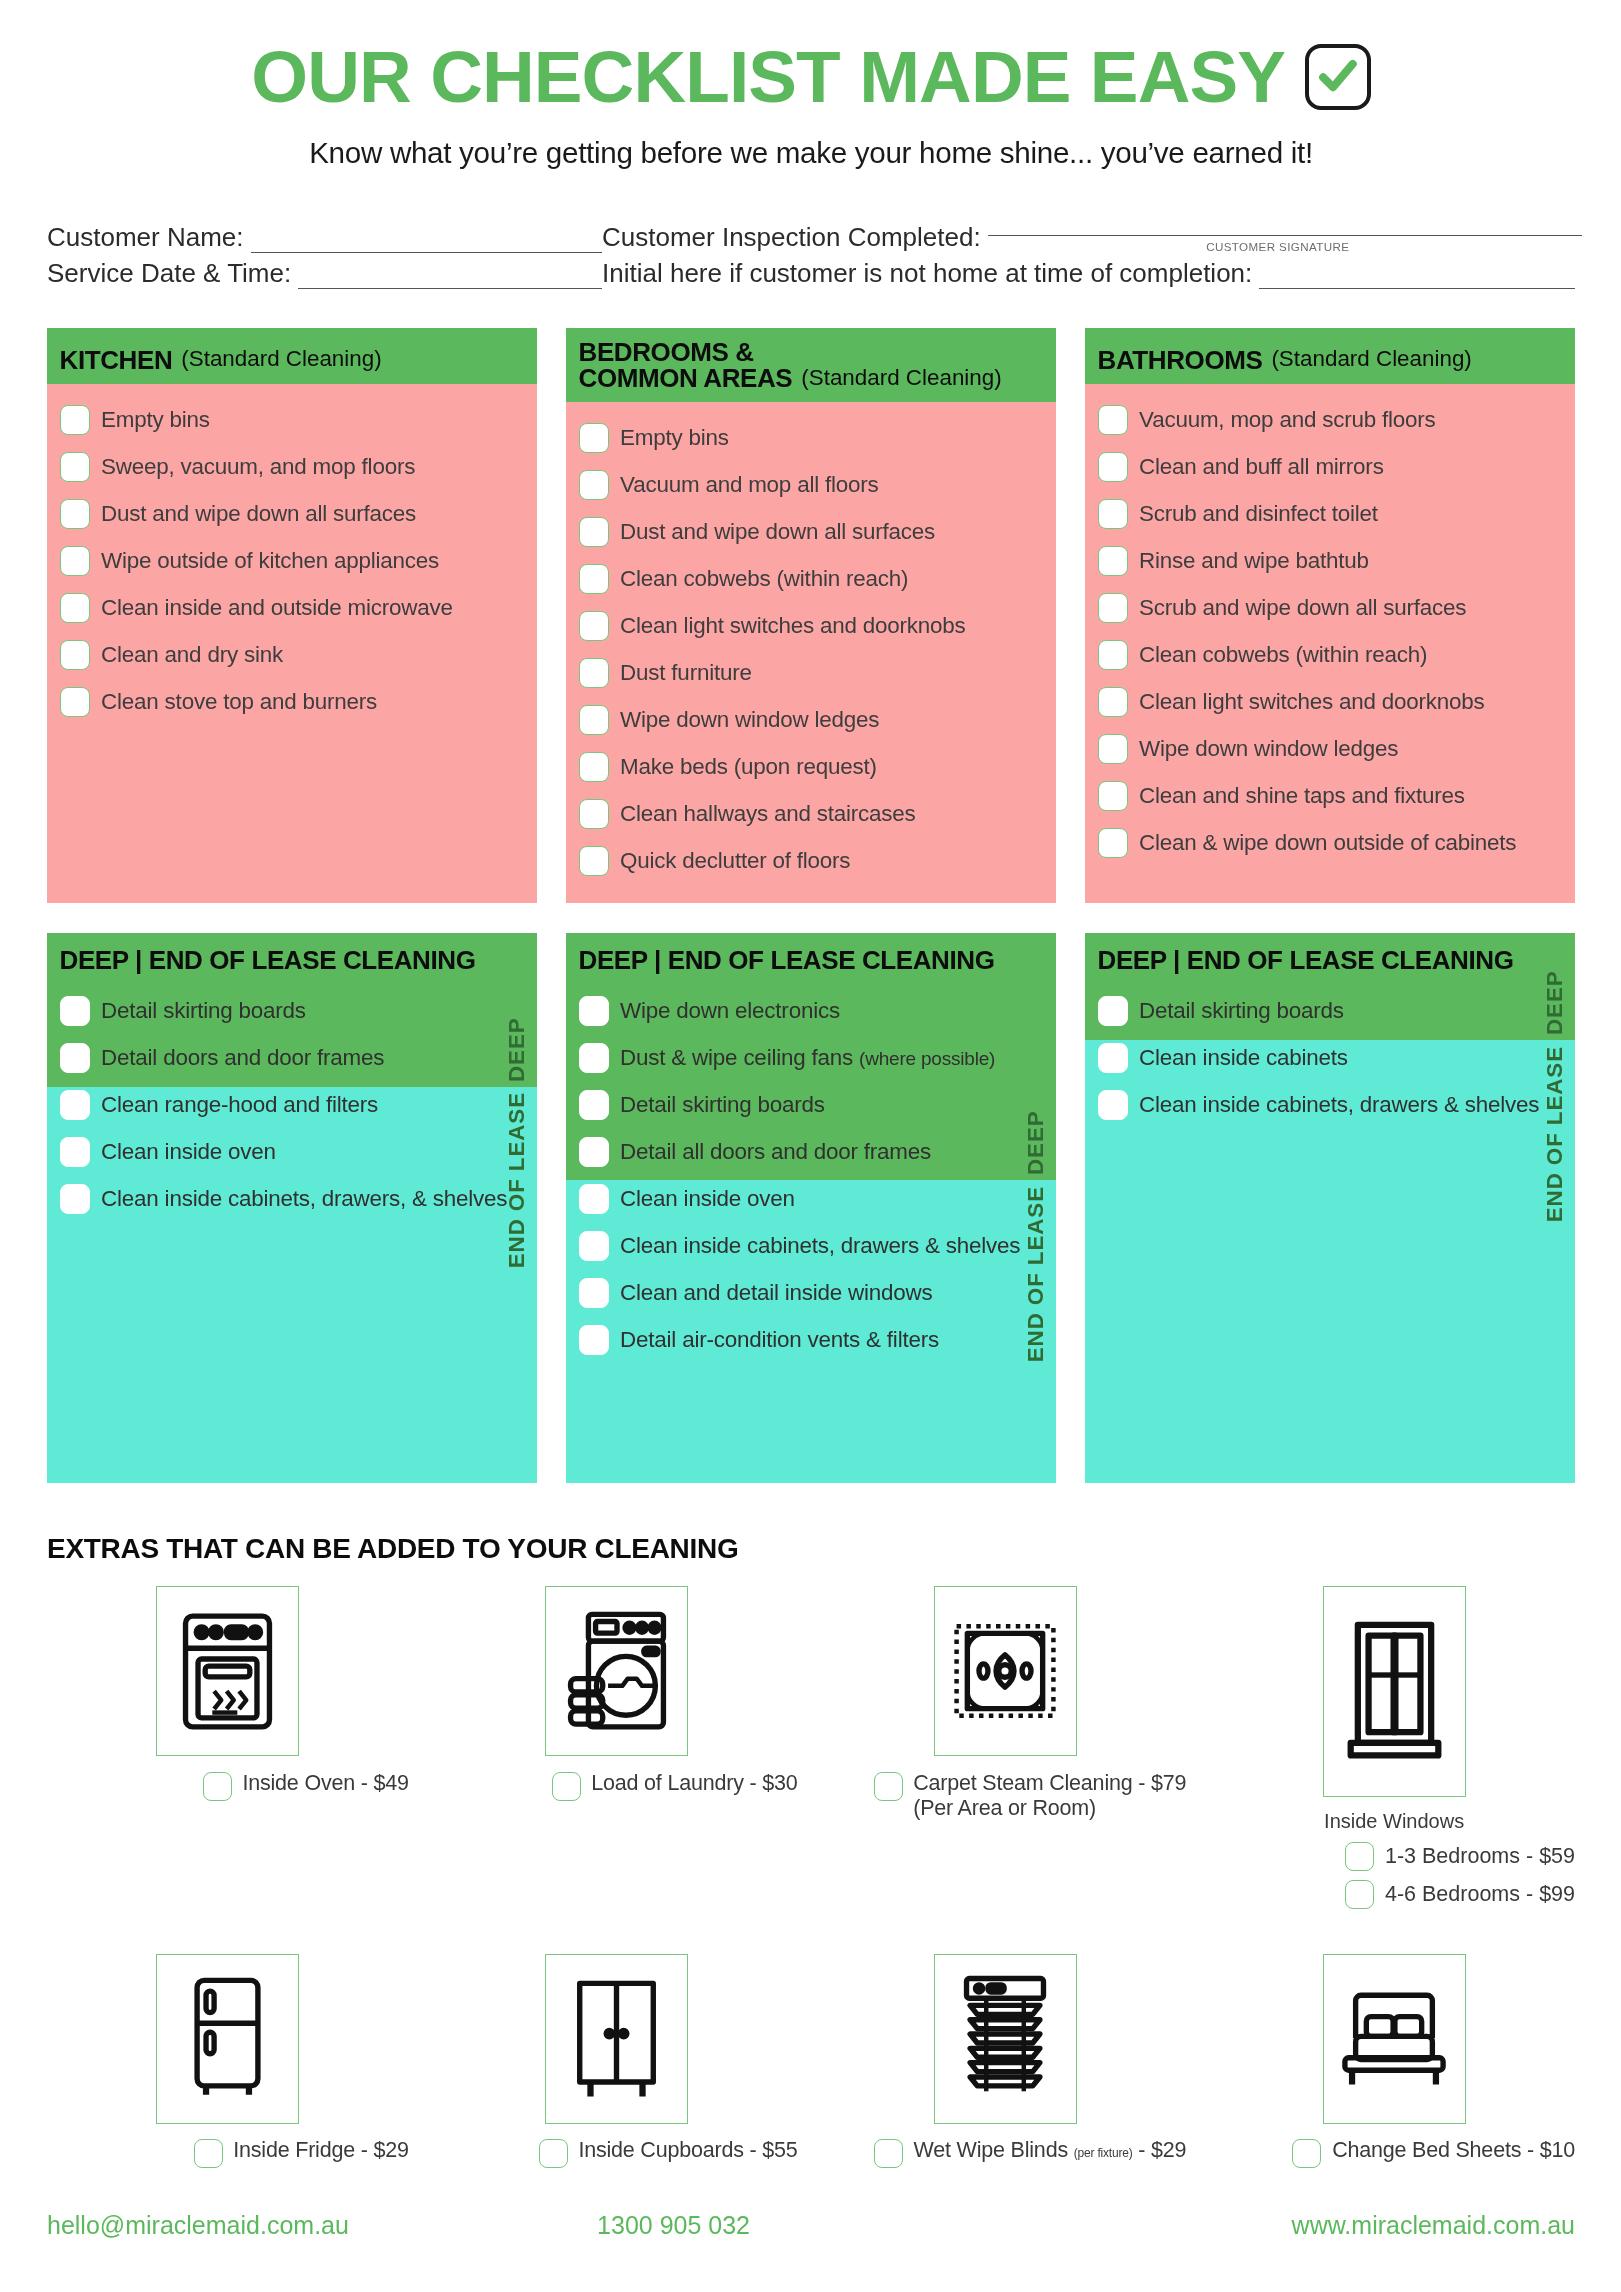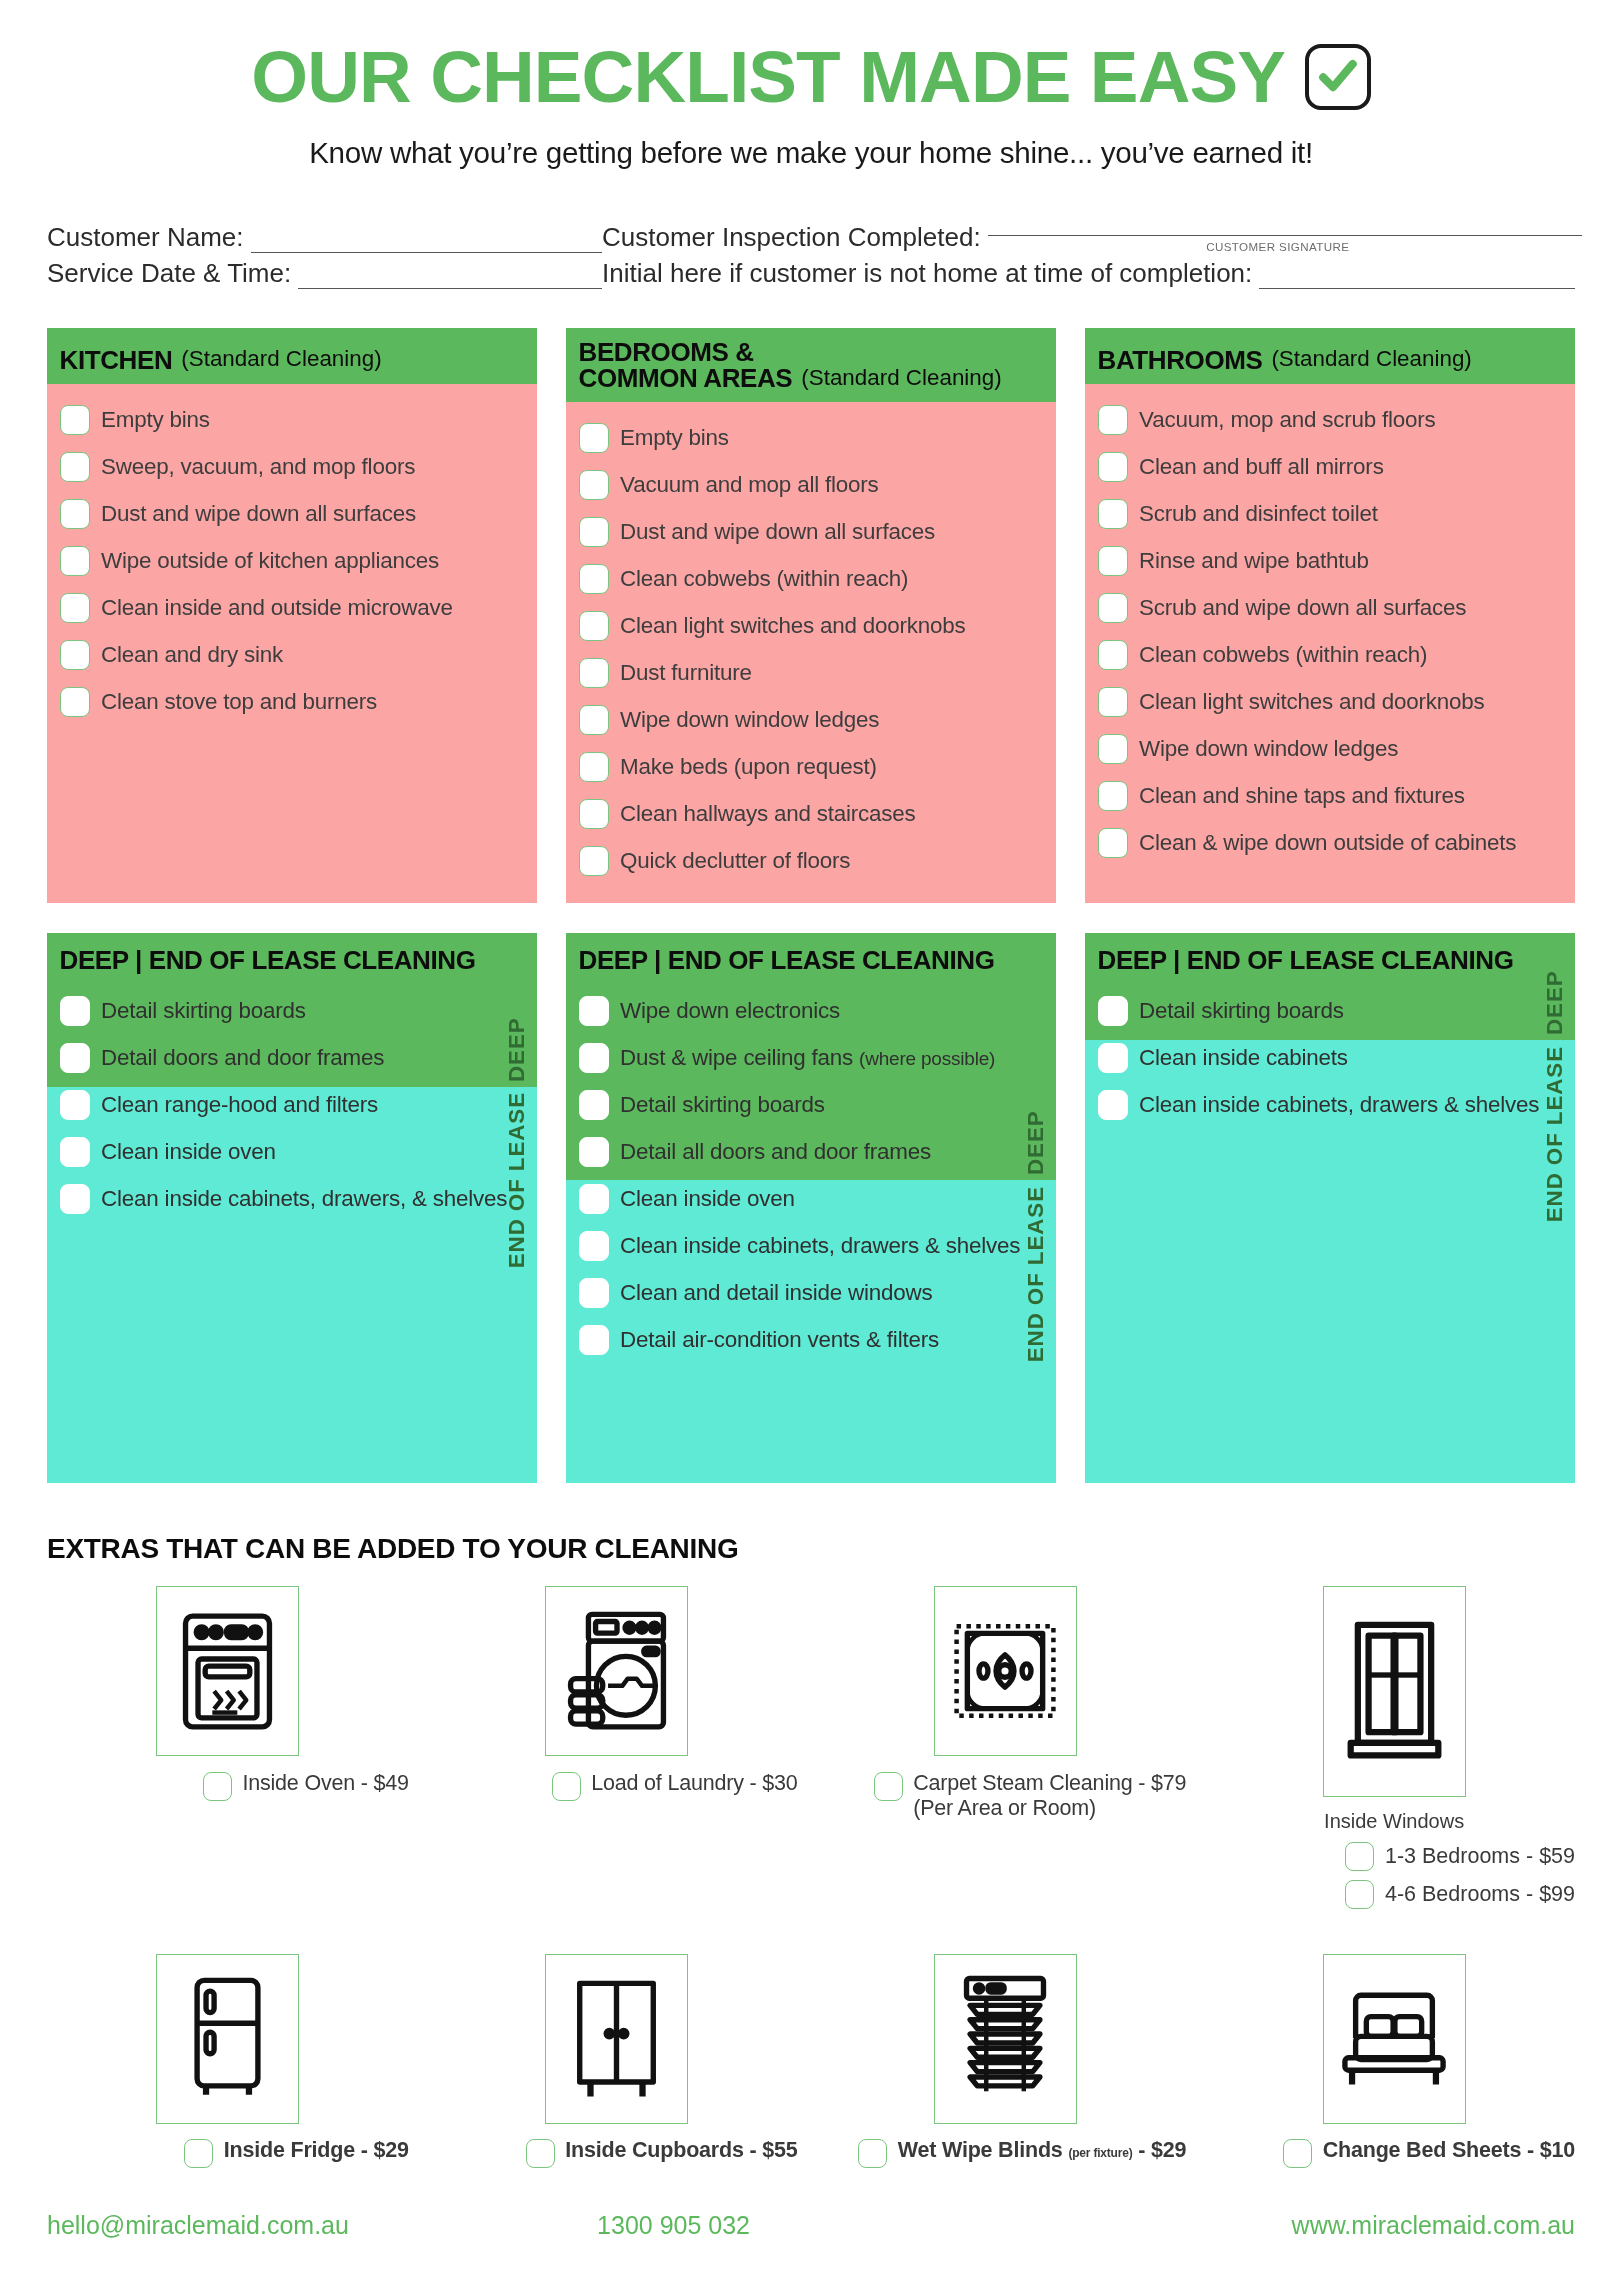--- a/index.html
+++ b/index.html
@@ -216,21 +216,21 @@
     text-align: center;
     width: 100%;
     margin-top: 12.5px;
   }
   .ex-opt {
     display: flex; align-items: center; gap: 10.7px;
     font-size: 21.5px; color: #3a3a3a;
     margin-top: 9px;
   }
   .ex-opt .ckbox { width: 29px; height: 29px; }
-  .row2 { margin-top: 45px; font-weight: bold; }
+  .row2 { margin-top: 45px; }
 
   
   .footer {
     display: flex;
     align-items: center;
     padding: 0 47px;
     margin-top: 43px;
     padding-bottom: 21.5px;
     color: #5cb85c;
     font-size: 25px;

